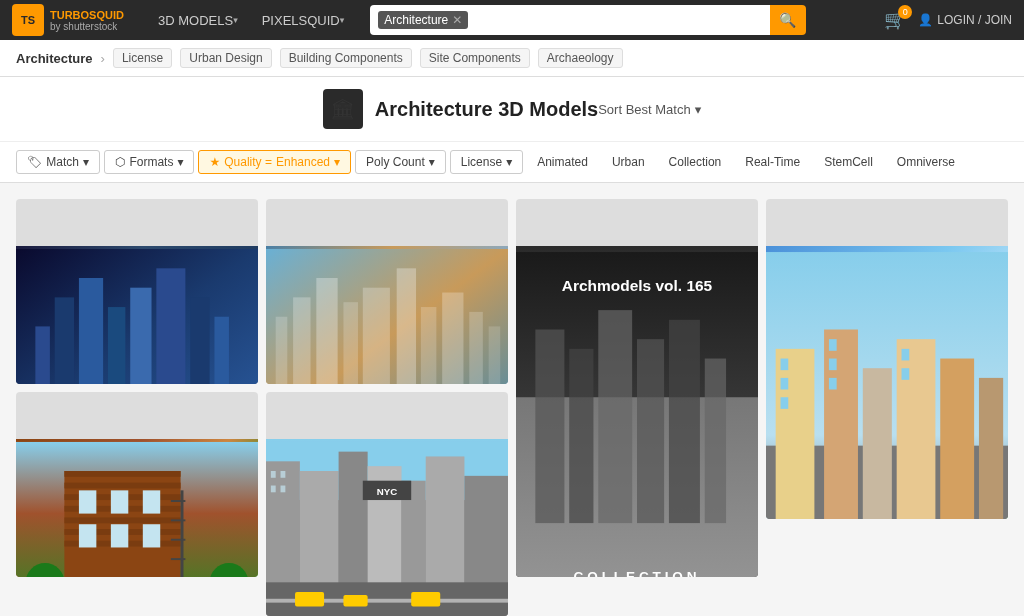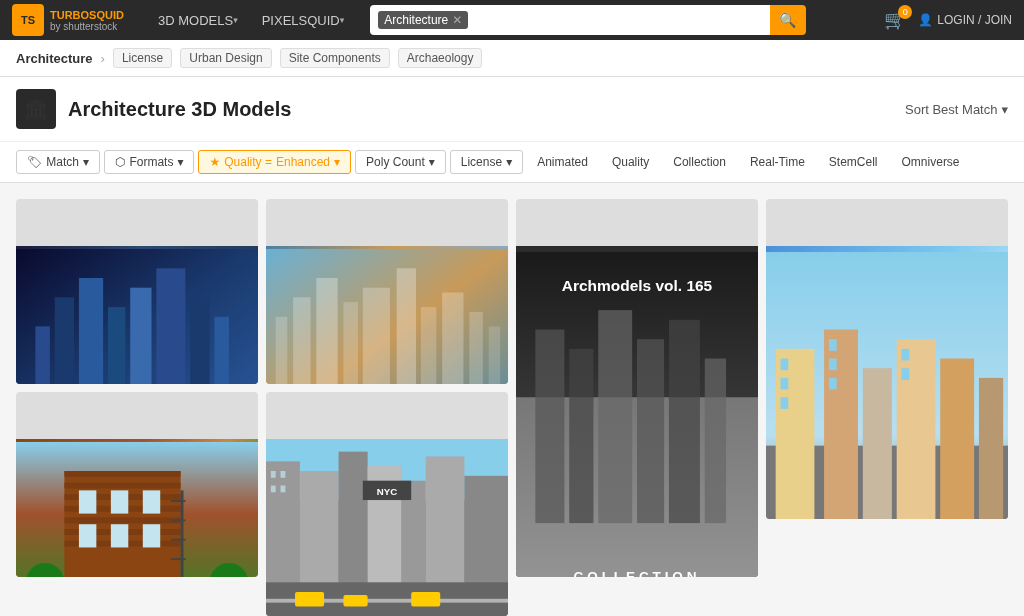--- a/index.html
+++ b/index.html
@@ -155,21 +155,21 @@
       color: #555;
       cursor: pointer;
     }
 
     
     .page-header {
       background: #fff;
       padding: 12px 16px;
       display: flex;
       align-items: center;
-      justify-content: space-between;
+      justify-content: center;
       border-bottom: 1px solid #eee;
     }
     .page-header-left {
       display: flex;
       align-items: center;
       gap: 12px;
     }
     .page-icon {
       width: 40px;
       height: 40px;
@@ -332,20 +332,21 @@
       <span>LOGIN / JOIN</span>
     </a>
   </div>
 </nav>
 
 <div class="breadcrumb-bar">
   <span class="breadcrumb-current">Architecture</span>
   <span class="breadcrumb-sep">›</span>
   <span class="breadcrumb-tag">License</span>
   <span class="breadcrumb-tag">Urban Design</span>
+  <span class="breadcrumb-tag">Building Components</span>
   <span class="breadcrumb-tag">Site Components</span>
   <span class="breadcrumb-tag">Archaeology</span>
 </div>
 
 <div class="page-header">
   <div class="page-header-left">
     <div class="page-icon">🏛</div>
     <h1 class="page-title">Architecture 3D Models</h1>
   </div>
   <div class="sort-area">
@@ -373,21 +374,21 @@
   </button>
   <button class="filter-btn">
     <span>Poly Count</span>
     <span>▾</span>
   </button>
   <button class="filter-btn">
     <span>License</span>
     <span>▾</span>
   </button>
   <button class="filter-plain">Animated</button>
-  <button class="filter-plain">Quality</button>
+  <button class="filter-plain">Urban</button>
   <button class="filter-plain">Collection</button>
   <button class="filter-plain">Real-Time</button>
   <button class="filter-plain">StemCell</button>
   <button class="filter-plain">Omniverse</button>
 </div>
 
 <div class="grid-area">
 
   <div class="grid-item" style="height:185px;">
     <div class="img-placeholder img-futuristic-city">

